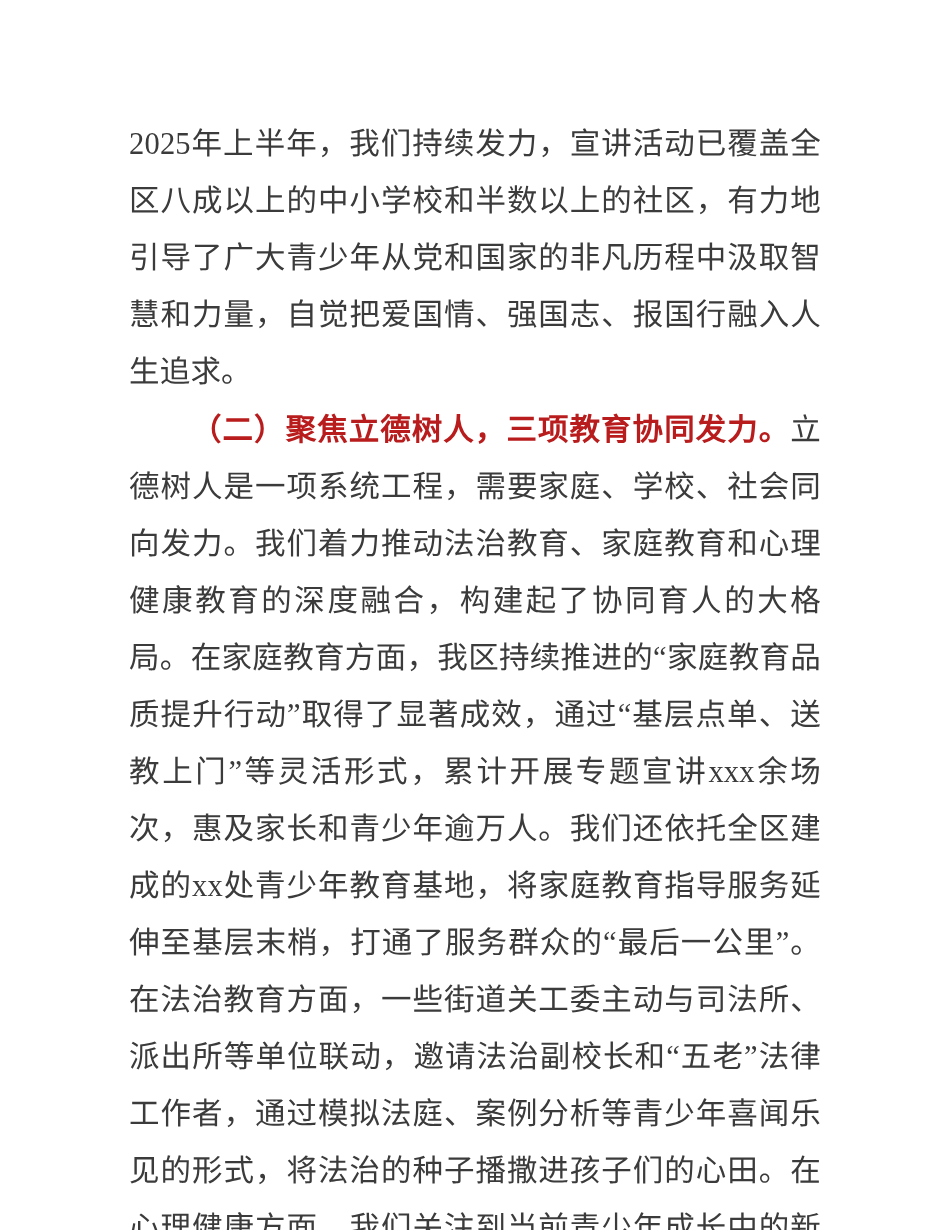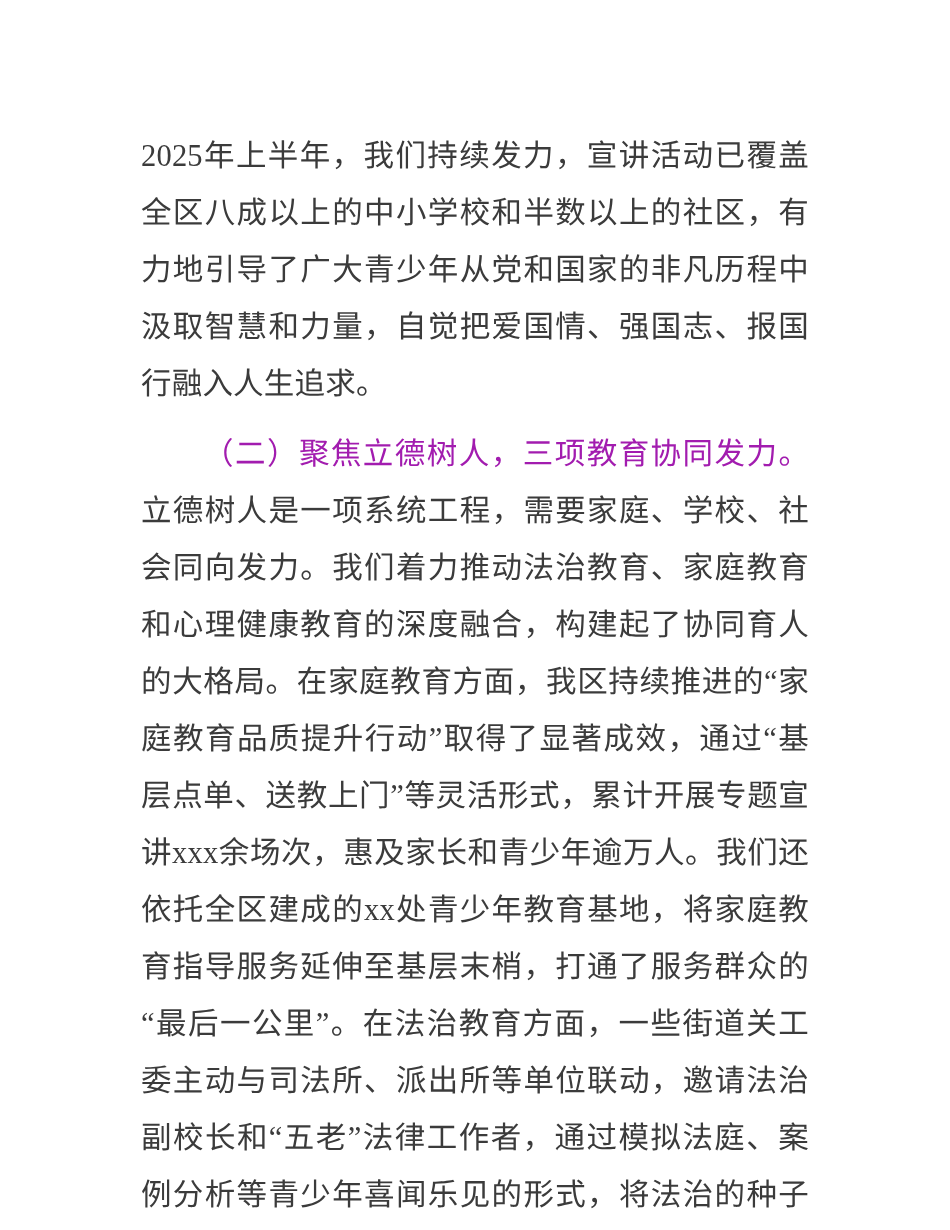--- a/index.html
+++ b/index.html
@@ -24,21 +24,21 @@
   }
 
   .text-column {
     position: absolute;
     left: 129px;
     top: 116px;
     width: 692px;
   }
 
   .para {
-    margin: 12px;
+    margin: 0;
     padding: 0;
     font-size: 30.5px;
     line-height: 57px;
     color: #3b3b3b;
     text-align: justify;
     text-justify: inter-ideograph;
     letter-spacing: 0.2px;
     font-weight: 400;
     word-break: break-all;
     -webkit-font-smoothing: antialiased;
@@ -47,22 +47,22 @@
   .para + .para {
     margin-top: 0;
   }
 
   .para-indent {
     text-indent: 62px;
   }
 
   .lead {
     font-family: "Liberation Sans", "DejaVu Sans", sans-serif;
-    font-weight: 400;
-    color: #a21caf;
+    font-weight: 700;
+    color: #b91c1c;
     letter-spacing: 0px;
   }
 </style>
 </head>
 <body>
 
 <div class="page">
   <div class="text-column">
 
     <p class="para">2025年上半年，我们持续发力，宣讲活动已覆盖全区八成以上的中小学校和半数以上的社区，有力地引导了广大青少年从党和国家的非凡历程中汲取智慧和力量，自觉把爱国情、强国志、报国行融入人生追求。</p>

